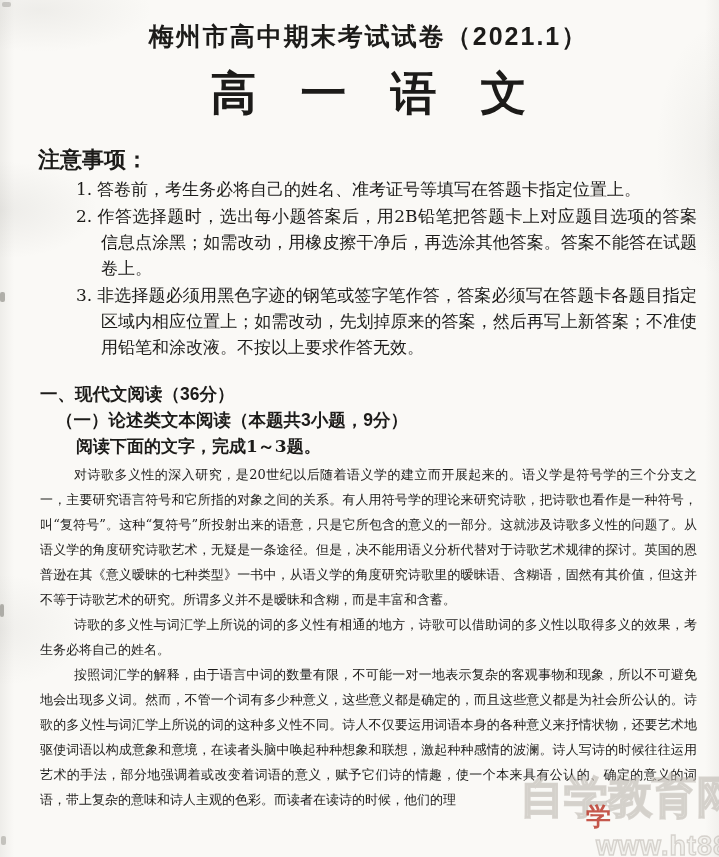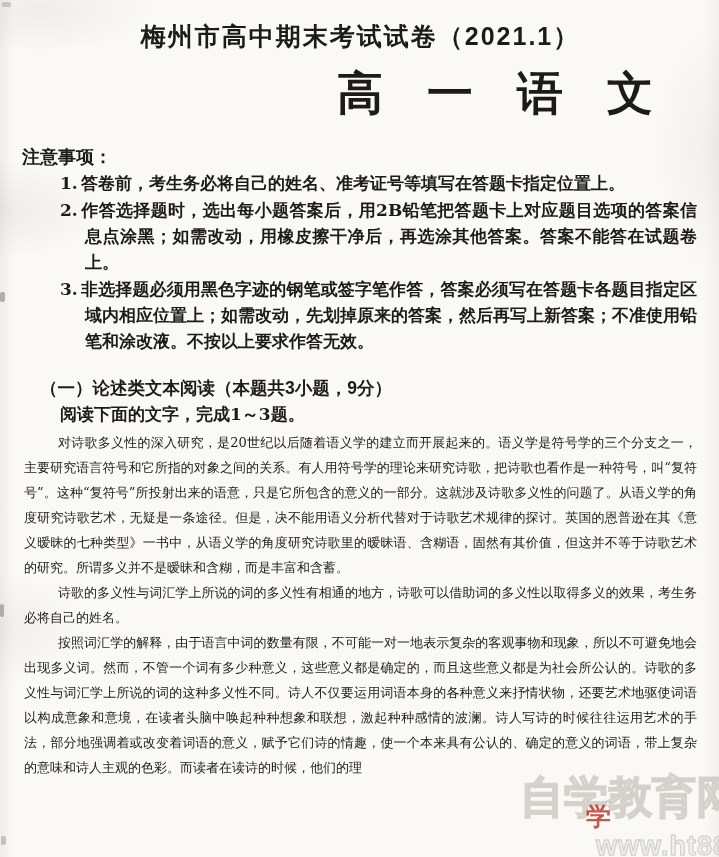--- a/index.html
+++ b/index.html
@@ -7,66 +7,66 @@
     width: 719px; height: 857px;
     font-family: "DejaVu Serif", "Liberation Serif", serif;
     color: #1c1b19;
     background: #faf9f6;
   }
   .page {
     position: relative;
     width: 719px; height: 857px;
     overflow: hidden;
     box-sizing: border-box;
-    padding: 18px 22px 0 24px;
+    padding: 18px 22px 0 40px;
     background:
       radial-gradient(ellipse 140px 70px at 0px 210px, rgba(120,118,112,0.10), transparent 70%),
       radial-gradient(ellipse 90px 180px at 719px 150px, rgba(120,118,112,0.08), transparent 70%),
       radial-gradient(ellipse 160px 60px at 40px 10px, rgba(120,118,112,0.09), transparent 70%),
       radial-gradient(ellipse 120px 80px at 0px 630px, rgba(120,118,112,0.08), transparent 70%),
       linear-gradient(90deg, rgba(130,128,122,0.10) 0px, rgba(130,128,122,0.0) 14px, rgba(130,128,122,0.0) 705px, rgba(130,128,122,0.07) 719px),
       #faf9f6;
   }
   
   .exam-title {
     text-align: center;
     font-family: "Liberation Sans", sans-serif;
     font-weight: bold;
     font-size: 25px;
     letter-spacing: 2px;
     margin-top: 2px;
   }
   .main-title {
-    text-align: right;
+    text-align: center;
     font-family: "Liberation Sans", sans-serif;
     font-weight: bold;
     font-size: 46px;
     letter-spacing: 44px;
     padding-left: 44px;
     margin: 10px 0 0 0;
   }
   .paper-info {
     text-align: center;
     font-size: 16px;
     letter-spacing: 1px;
     margin-top: 26px;
     font-weight: 600;
   }
   
   .notice { margin-top: 20px; }
   .notice-heading {
     font-family: "Liberation Sans", sans-serif;
     font-weight: bold;
-    font-size: 18px;
+    font-size: 22px;
     margin-left: -2px;
   }
   .notice-item {
     font-size: 17px;
     line-height: 26px;
-    font-weight: 700;
+    font-weight: 400;
     margin-left: 36px;
     padding-left: 25px;
     text-indent: -25px;
     margin-top: 1px;
     text-align: justify;
   }
   .notice-item .num { display: inline-block; width: 21px; text-indent: 0; }
   
   .reading { margin-top: 21px; }
   .sec-h1, .sec-h2 {
@@ -149,20 +149,21 @@
     </div>
     <div class="notice-item">
       <span class="num">2.</span><span>作答选择题时，选出每小题答案后，用2B铅笔把答题卡上对应题目选项的答案信息点涂黑；如需改动，用橡皮擦干净后，再选涂其他答案。答案不能答在试题卷上。</span>
     </div>
     <div class="notice-item">
       <span class="num">3.</span><span>非选择题必须用黑色字迹的钢笔或签字笔作答，答案必须写在答题卡各题目指定区域内相应位置上；如需改动，先划掉原来的答案，然后再写上新答案；不准使用铅笔和涂改液。不按以上要求作答无效。</span>
     </div>
   </section>
 
   <section class="reading">
+    <div class="sec-h1">一、现代文阅读（36分）</div>
     <div class="sec-h2">（一）论述类文本阅读（本题共3小题，9分）</div>
     <div class="lead">阅读下面的文字，完成1～3题。</div>
     <p class="para">对诗歌多义性的深入研究，是20世纪以后随着语义学的建立而开展起来的。语义学是符号学的三个分支之一，主要研究语言符号和它所指的对象之间的关系。有人用符号学的理论来研究诗歌，把诗歌也看作是一种符号，叫“复符号”。这种“复符号”所投射出来的语意，只是它所包含的意义的一部分。这就涉及诗歌多义性的问题了。从语义学的角度研究诗歌艺术，无疑是一条途径。但是，决不能用语义分析代替对于诗歌艺术规律的探讨。英国的恩普逊在其《意义暧昧的七种类型》一书中，从语义学的角度研究诗歌里的暧昧语、含糊语，固然有其价值，但这并不等于诗歌艺术的研究。所谓多义并不是暧昧和含糊，而是丰富和含蓄。</p>
     <p class="para">诗歌的多义性与词汇学上所说的词的多义性有相通的地方，诗歌可以借助词的多义性以取得多义的效果，考生务必将自己的姓名。</p>
     <p class="para">按照词汇学的解释，由于语言中词的数量有限，不可能一对一地表示复杂的客观事物和现象，所以不可避免地会出现多义词。然而，不管一个词有多少种意义，这些意义都是确定的，而且这些意义都是为社会所公认的。诗歌的多义性与词汇学上所说的词的这种多义性不同。诗人不仅要运用词语本身的各种意义来抒情状物，还要艺术地驱使词语以构成意象和意境，在读者头脑中唤起种种想象和联想，激起种种感情的波澜。诗人写诗的时候往往运用艺术的手法，部分地强调着或改变着词语的意义，赋予它们诗的情趣，使一个本来具有公认的、确定的意义的词语，带上复杂的意味和诗人主观的色彩。而读者在读诗的时候，他们的理</p>
   </section>
 
   <div class="watermark">
     <div class="wm-brand">自学教育网</div>
     <span class="wm-red">学</span>

